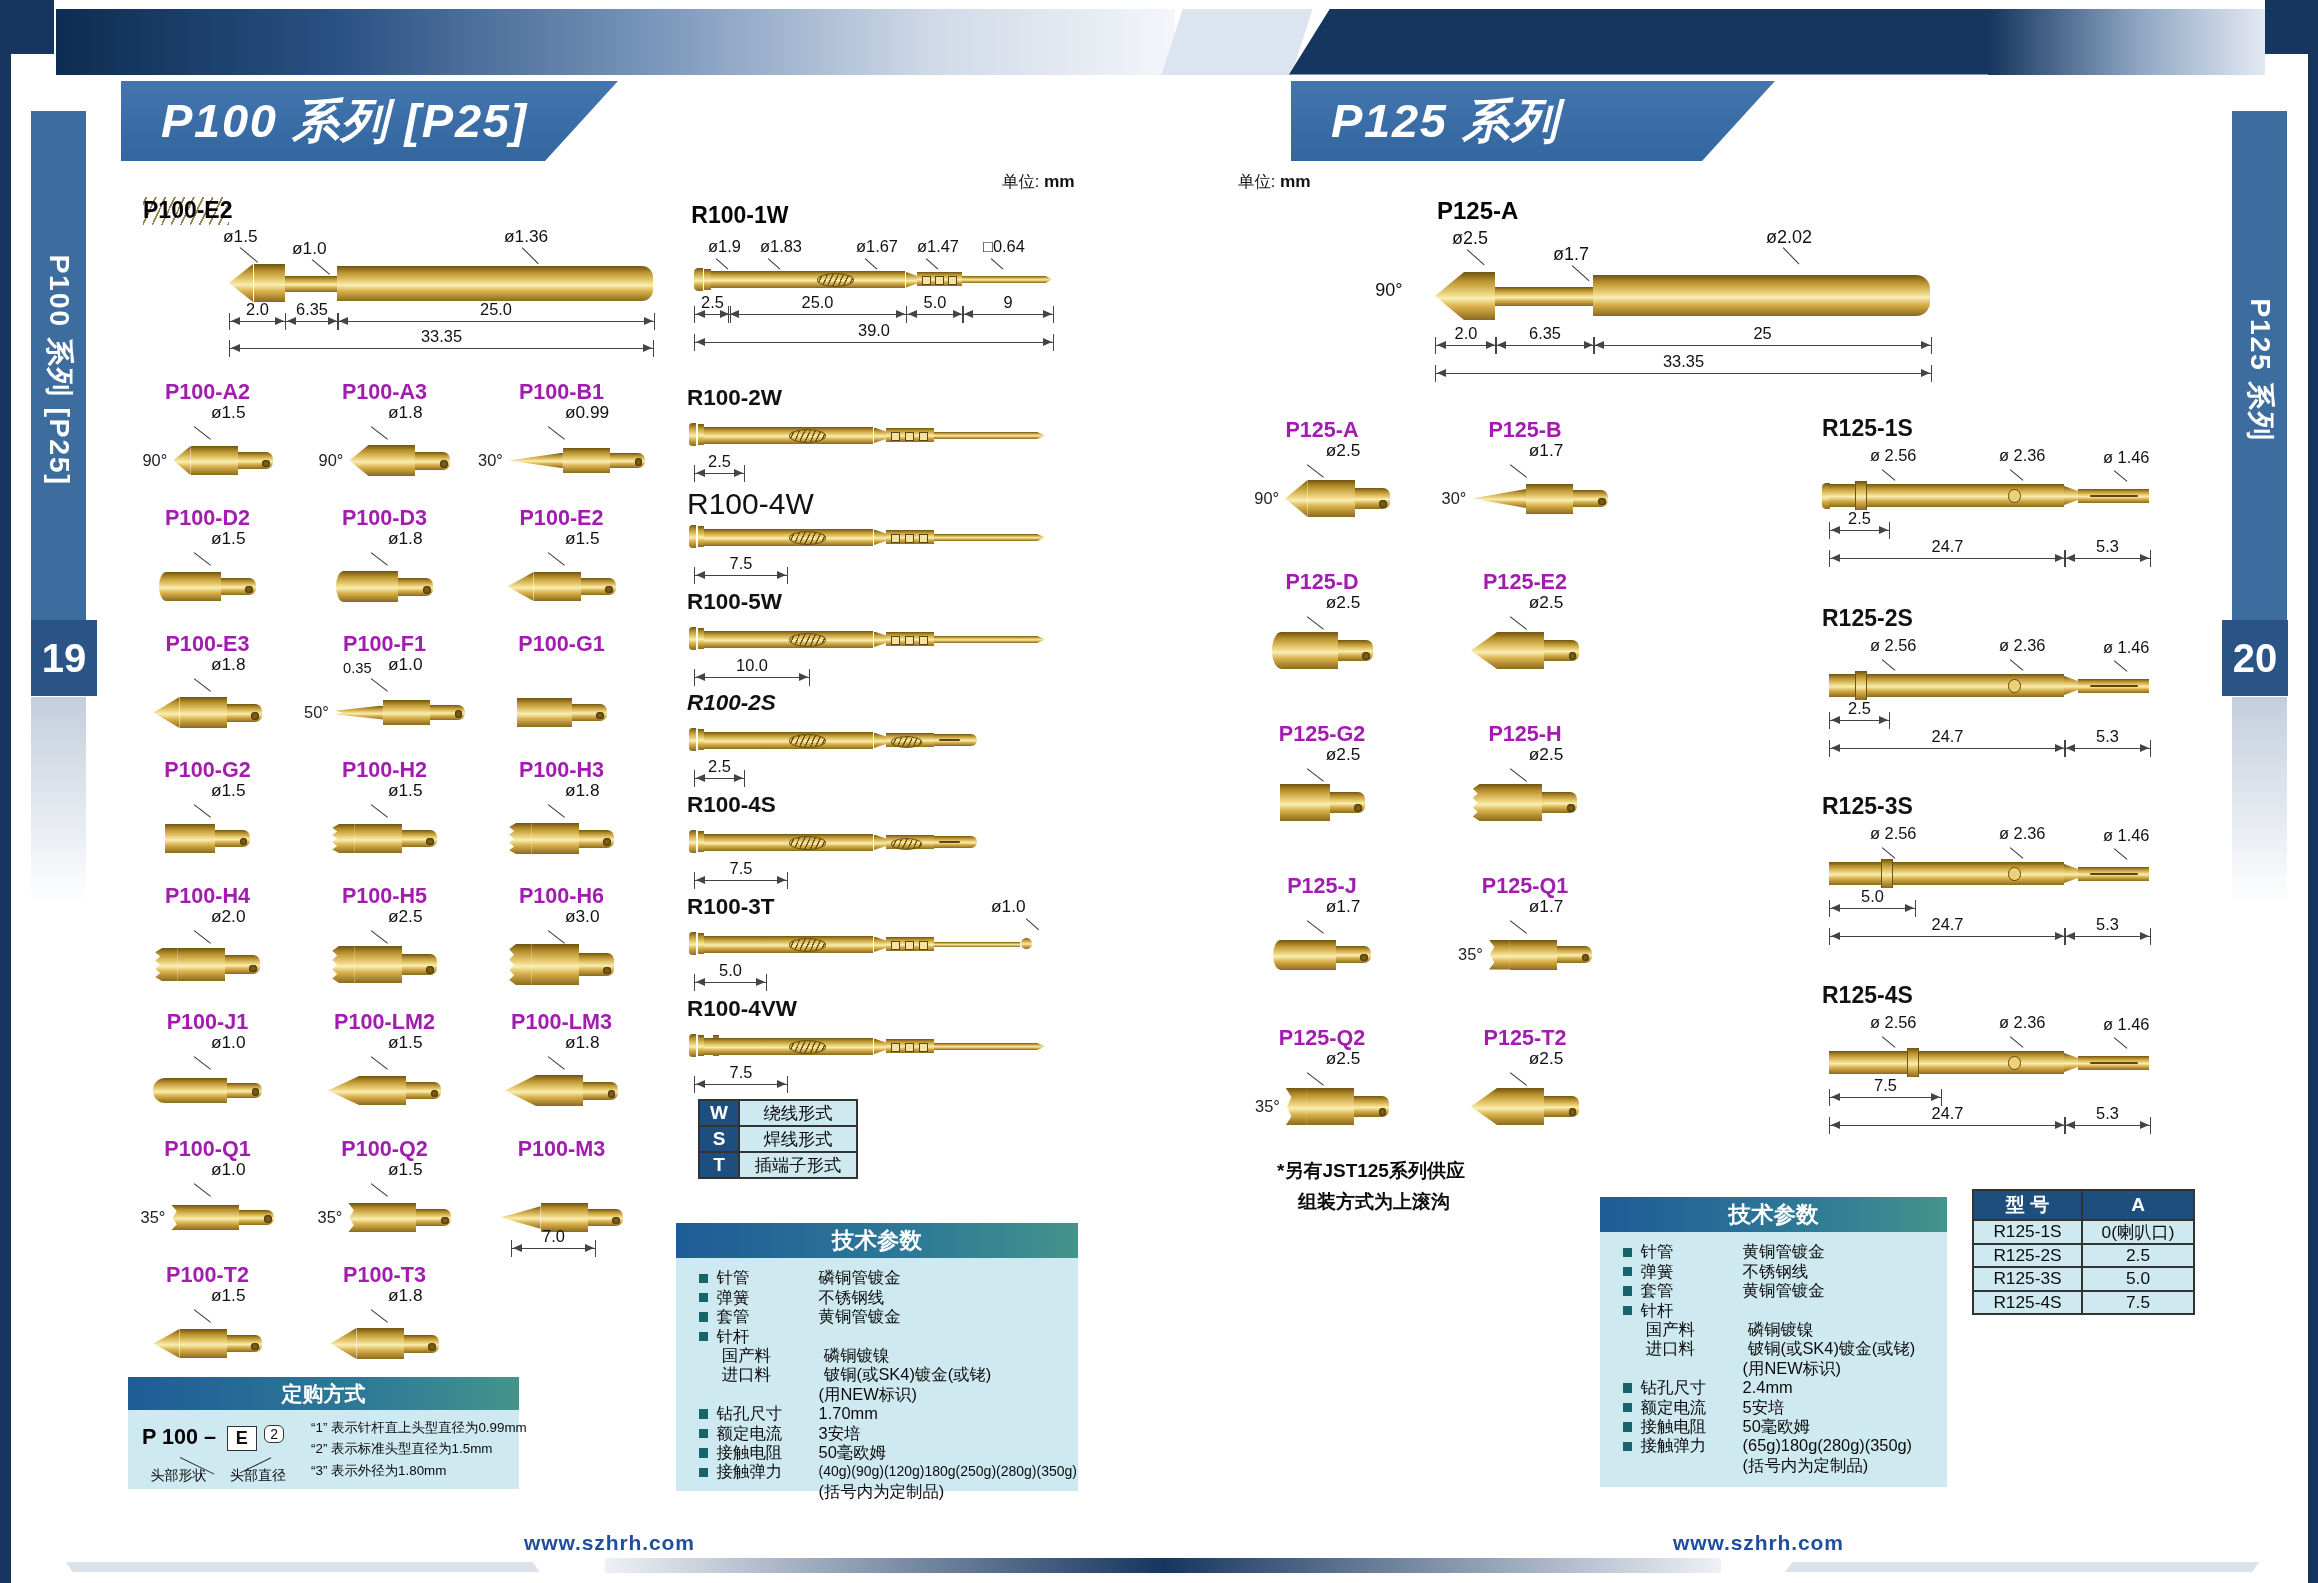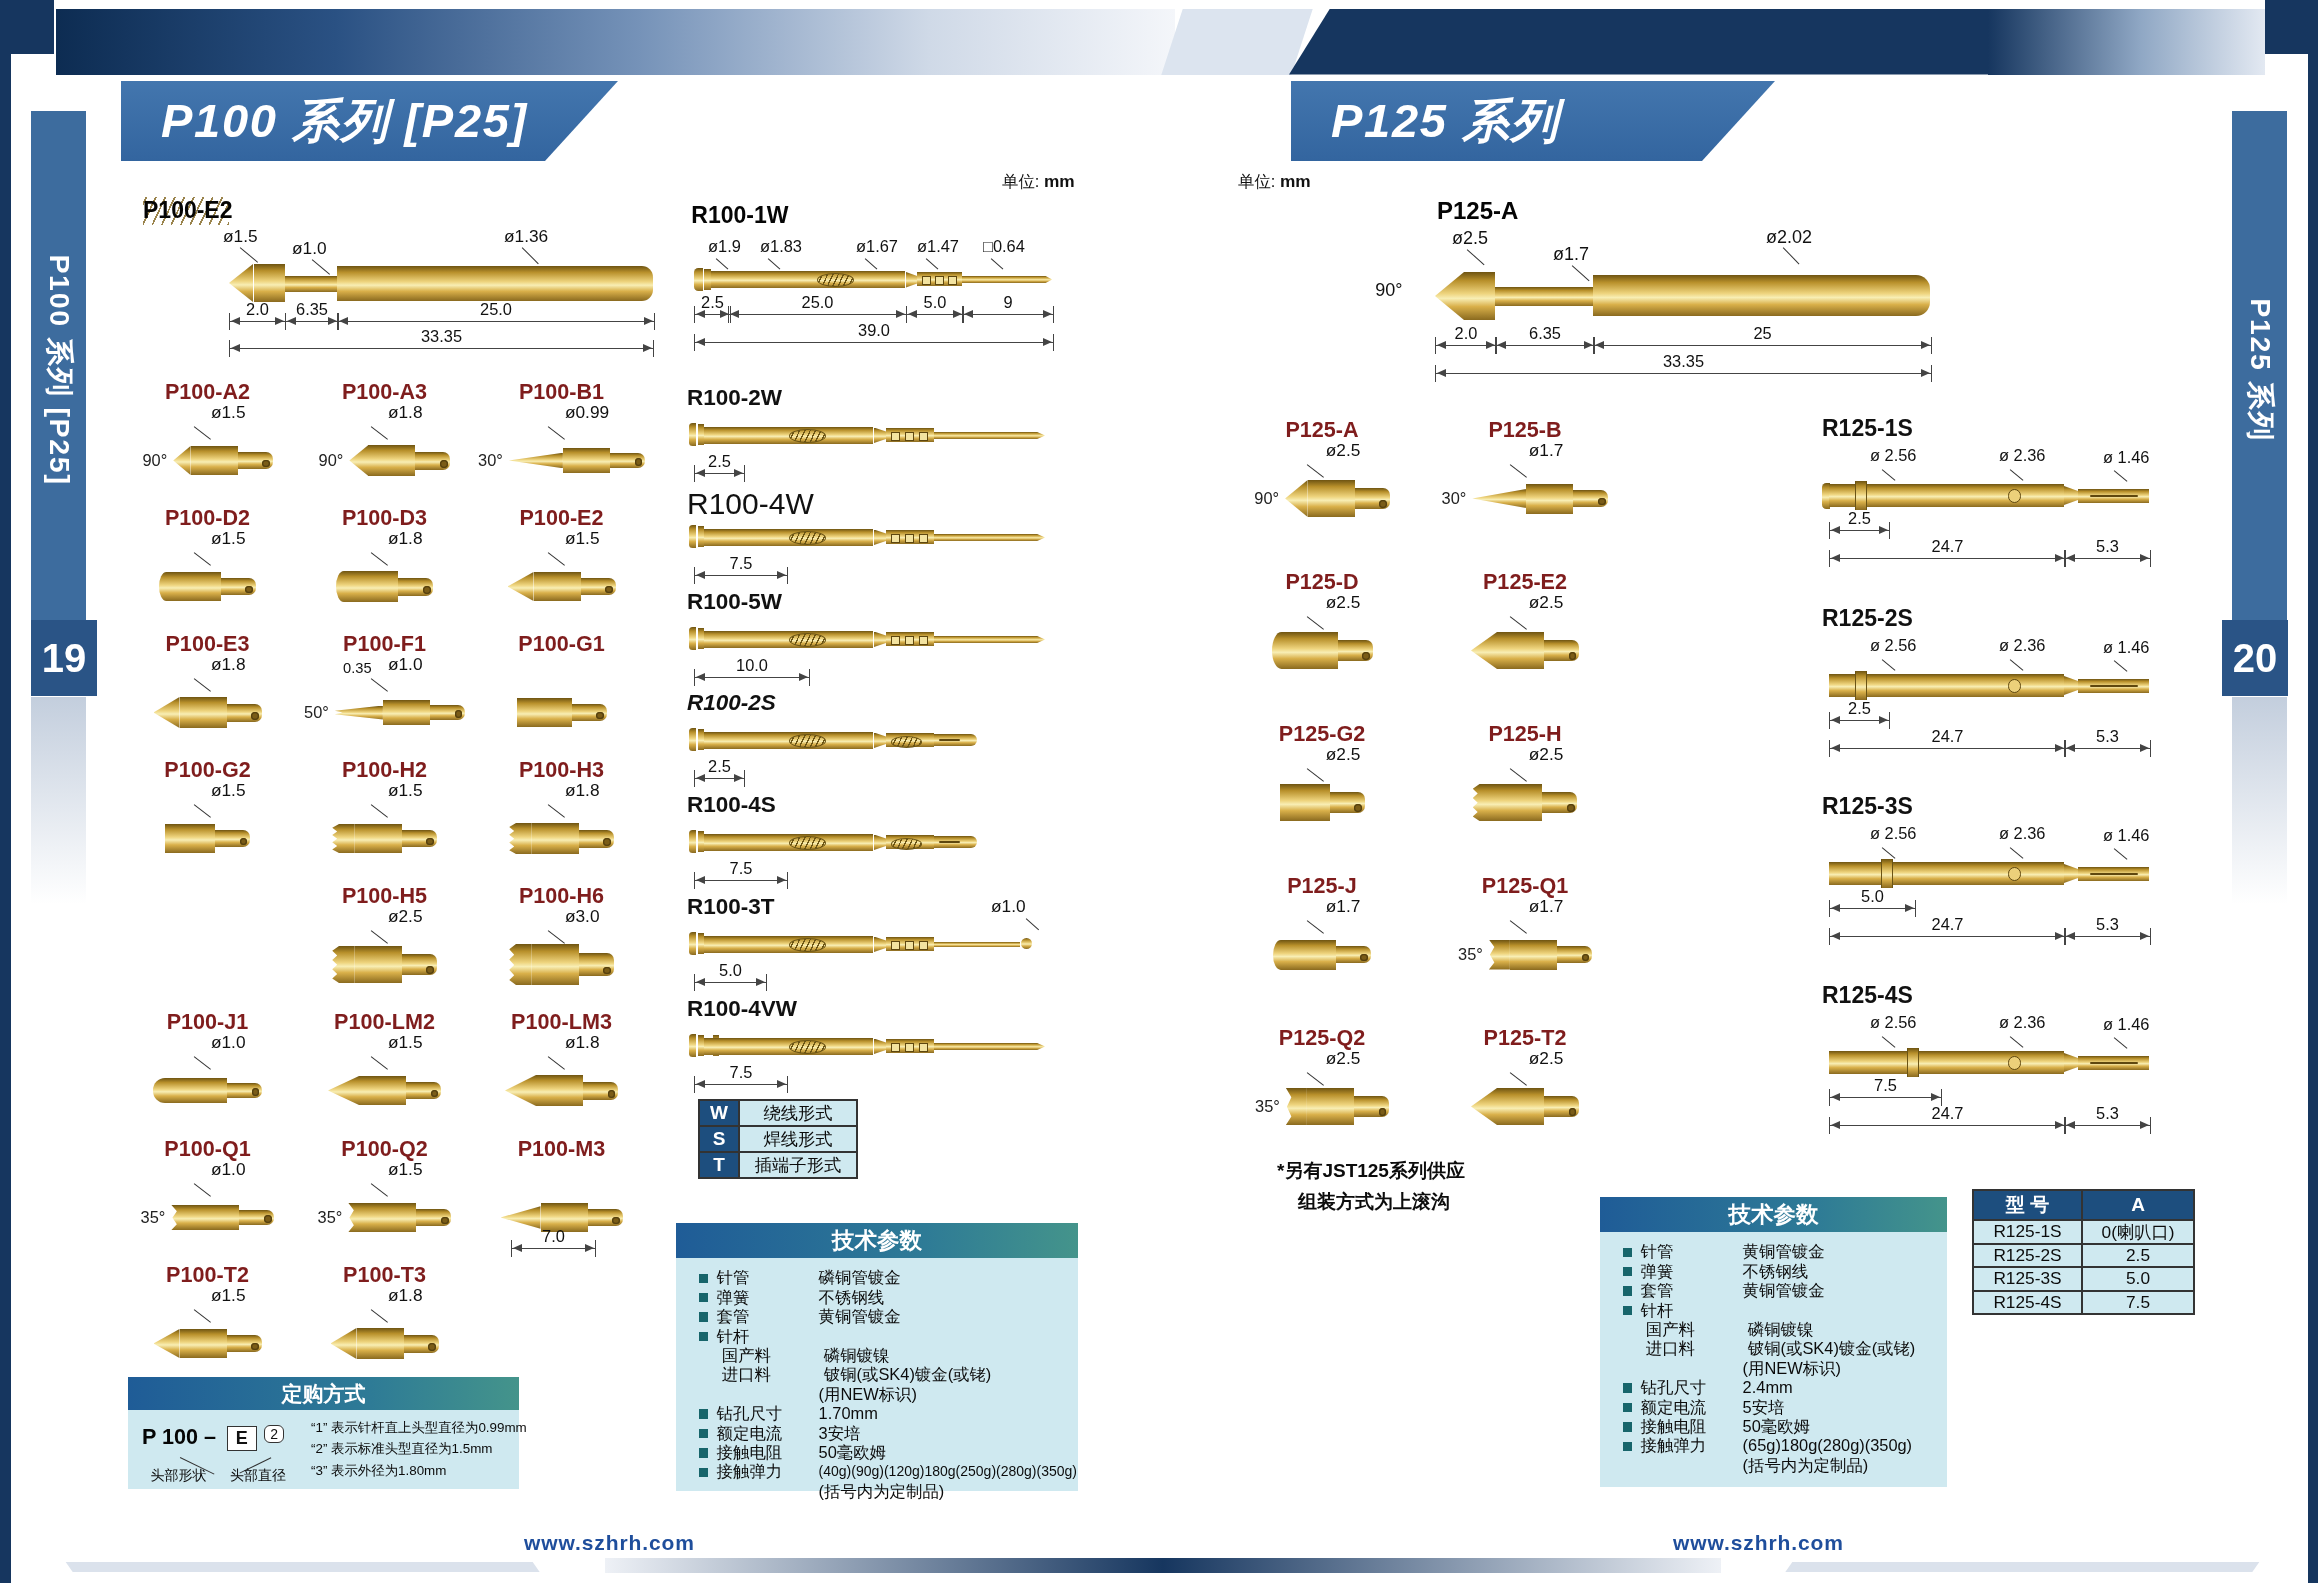--- a/index.html
+++ b/index.html
@@ -11,21 +11,21 @@
   .dim{position:absolute;height:17.3px;border-left:1.3px solid #444;border-right:1.3px solid #444;}
   .dline{position:absolute;left:0;right:0;top:7.8px;height:1.3px;background:#444;}
   .dar{position:absolute;top:3.9px;width:0;height:0;border-top:4.3px solid transparent;border-bottom:4.3px solid transparent;}
   .dal{left:0.9px;border-right:9.5px solid #444;}
   .darr{right:0.9px;border-left:9.5px solid #444;}
   .dlbl{position:absolute;left:50%;top:-13px;transform:translateX(-50%);font-size:16.4px;color:#111;white-space:nowrap;}
   .leader{position:absolute;height:1.3px;background:#333;transform-origin:left center;}
   .dialbl{position:absolute;font-size:17.3px;color:#111;white-space:nowrap;}
   
   .probe-cell{position:absolute;}
-  .p-title{position:absolute;left:0;right:0;top:0;text-align:center;font-size:21.6px;font-weight:bold;color:#7f1d1d;}
+  .p-title{position:absolute;left:0;right:0;top:0;text-align:center;font-size:21.6px;font-weight:bold;color:#a21caf;}
   .p-shape{position:absolute;left:0;right:0;top:48px;height:67px;display:flex;align-items:center;justify-content:center;}
   .p-angle{font-size:16.4px;color:#222;margin-right:6px;}
   .hole{position:absolute;right:2.6px;bottom:1.7px;width:7.8px;height:7.8px;border-radius:50%;background:#7a5c17;box-shadow:inset 0 0 0 1.3px #55400e;}
   .hatch{position:absolute;border:1.3px solid #6b5414;border-radius:50%;
          background:repeating-linear-gradient(115deg,transparent 0 3.5px,#6b5414 3.5px 4.8px);}
   .slotsq{position:absolute;width:7px;height:7px;border:1.3px solid #5e470f;background:#f3e3a0;}
   .holecircle{position:absolute;border:1.7px solid #5e470f;border-radius:50%;background:#ecd07a;}
   
   .hband{position:absolute;clip-path:polygon(0 0,100% 0,calc(100% - 73px) 100%,0 100%);
          background:linear-gradient(180deg,#4376ae,#33659f);}
@@ -561,20 +561,32 @@
       <div class="dialbl" style="left: 52%; top: 23px;">ø1.8</div>
       <div class="leader" style="left: 73px; top: 47px; width: 21px; transform: rotate(38deg);"></div>
       <div class="p-shape">
         <div class="gold" style="width: 22.5px; height: 31px; clip-path: polygon(100% 0px, 100% 100%, 30% 100%, 0px 88%, 22% 76%, 0px 63%, 22% 51%, 0px 38%, 22% 26%, 0px 13%, 30% 0px);"></div>
         <div class="gold" style="width: 47px; height: 31px;"></div>
         <div class="gold" style="width: 35px; height: 18px; border-radius: 0px 7px 7px 0px; position: relative;">
           <div class="hole"></div>
         </div>
       </div>
     </div>
+    <div class="probe-cell" style="left: 121px; top: 883px; width: 173px; height: 123px;">
+      <div class="p-title">P100-H4</div>
+      <div class="dialbl" style="left: 52%; top: 23px;">ø2.0</div>
+      <div class="leader" style="left: 73px; top: 47px; width: 21px; transform: rotate(38deg);"></div>
+      <div class="p-shape">
+        <div class="gold" style="width: 22.5px; height: 33px; clip-path: polygon(100% 0px, 100% 100%, 30% 100%, 0px 88%, 22% 76%, 0px 63%, 22% 51%, 0px 38%, 22% 26%, 0px 13%, 30% 0px);"></div>
+        <div class="gold" style="width: 47px; height: 33px;"></div>
+        <div class="gold" style="width: 35px; height: 19px; border-radius: 0px 7px 7px 0px; position: relative;">
+          <div class="hole"></div>
+        </div>
+      </div>
+    </div>
     <div class="probe-cell" style="left: 298px; top: 883px; width: 173px; height: 123px;">
       <div class="p-title">P100-H5</div>
       <div class="dialbl" style="left: 52%; top: 23px;">ø2.5</div>
       <div class="leader" style="left: 73px; top: 47px; width: 21px; transform: rotate(38deg);"></div>
       <div class="p-shape">
         <div class="gold" style="width: 22.5px; height: 37px; clip-path: polygon(100% 0px, 100% 100%, 30% 100%, 0px 88%, 22% 76%, 0px 63%, 22% 51%, 0px 38%, 22% 26%, 0px 13%, 30% 0px);"></div>
         <div class="gold" style="width: 47px; height: 37px;"></div>
         <div class="gold" style="width: 35px; height: 21.6px; border-radius: 0px 7px 7px 0px; position: relative;">
           <div class="hole"></div>
         </div>

